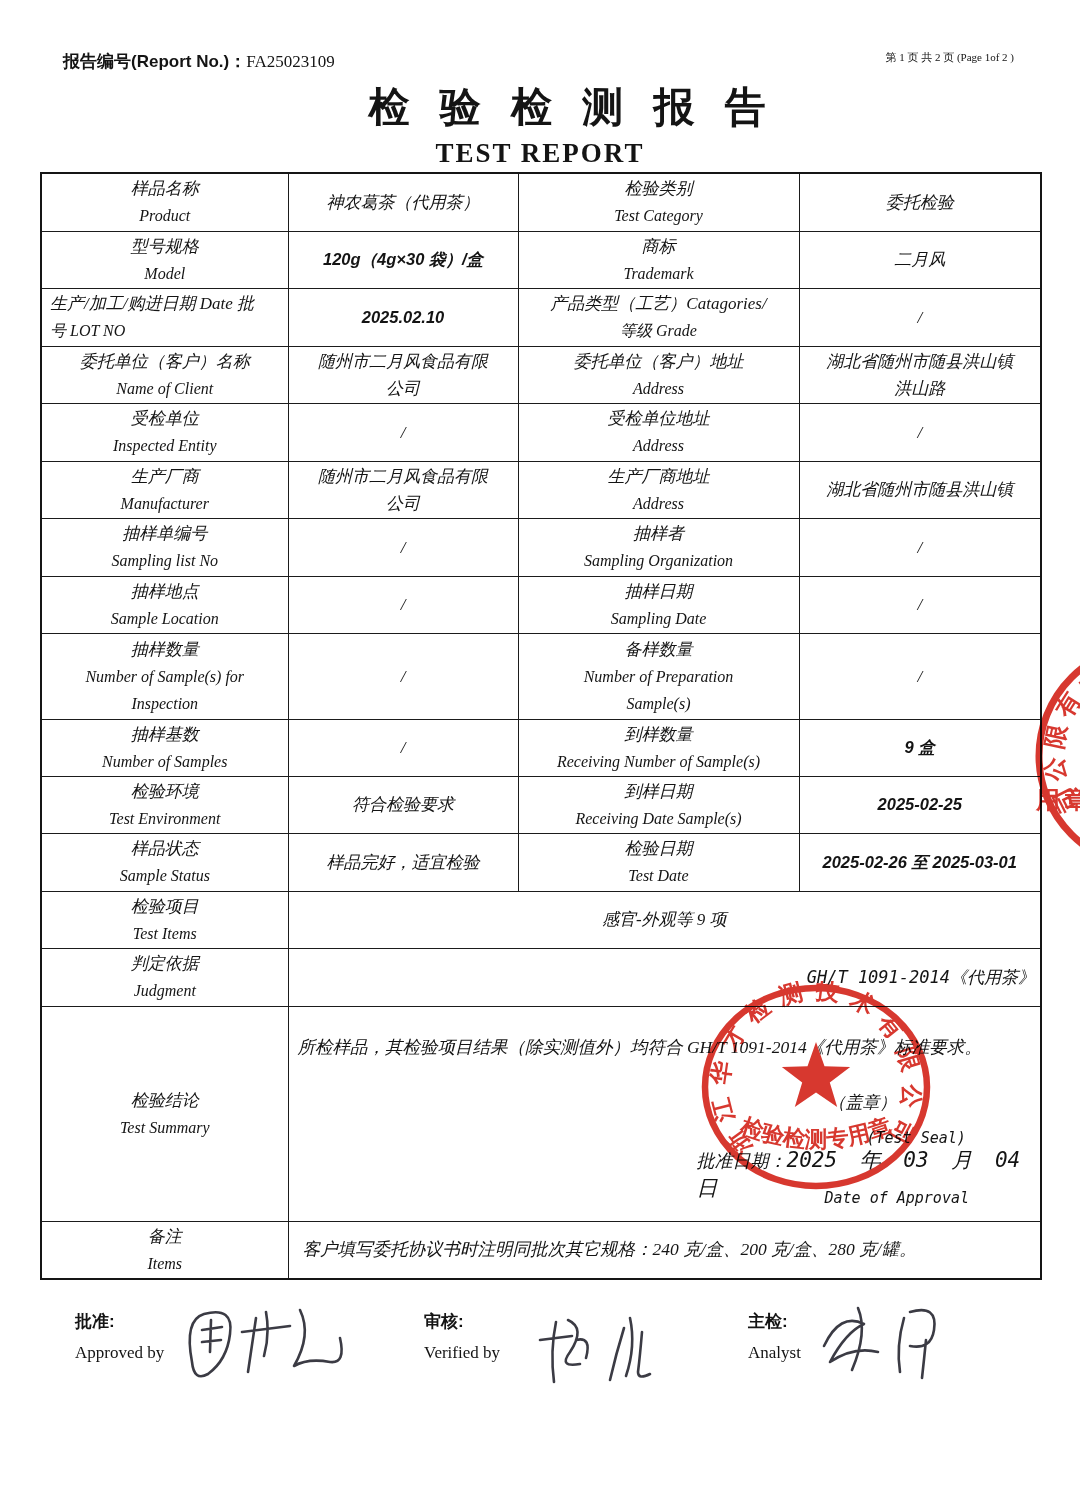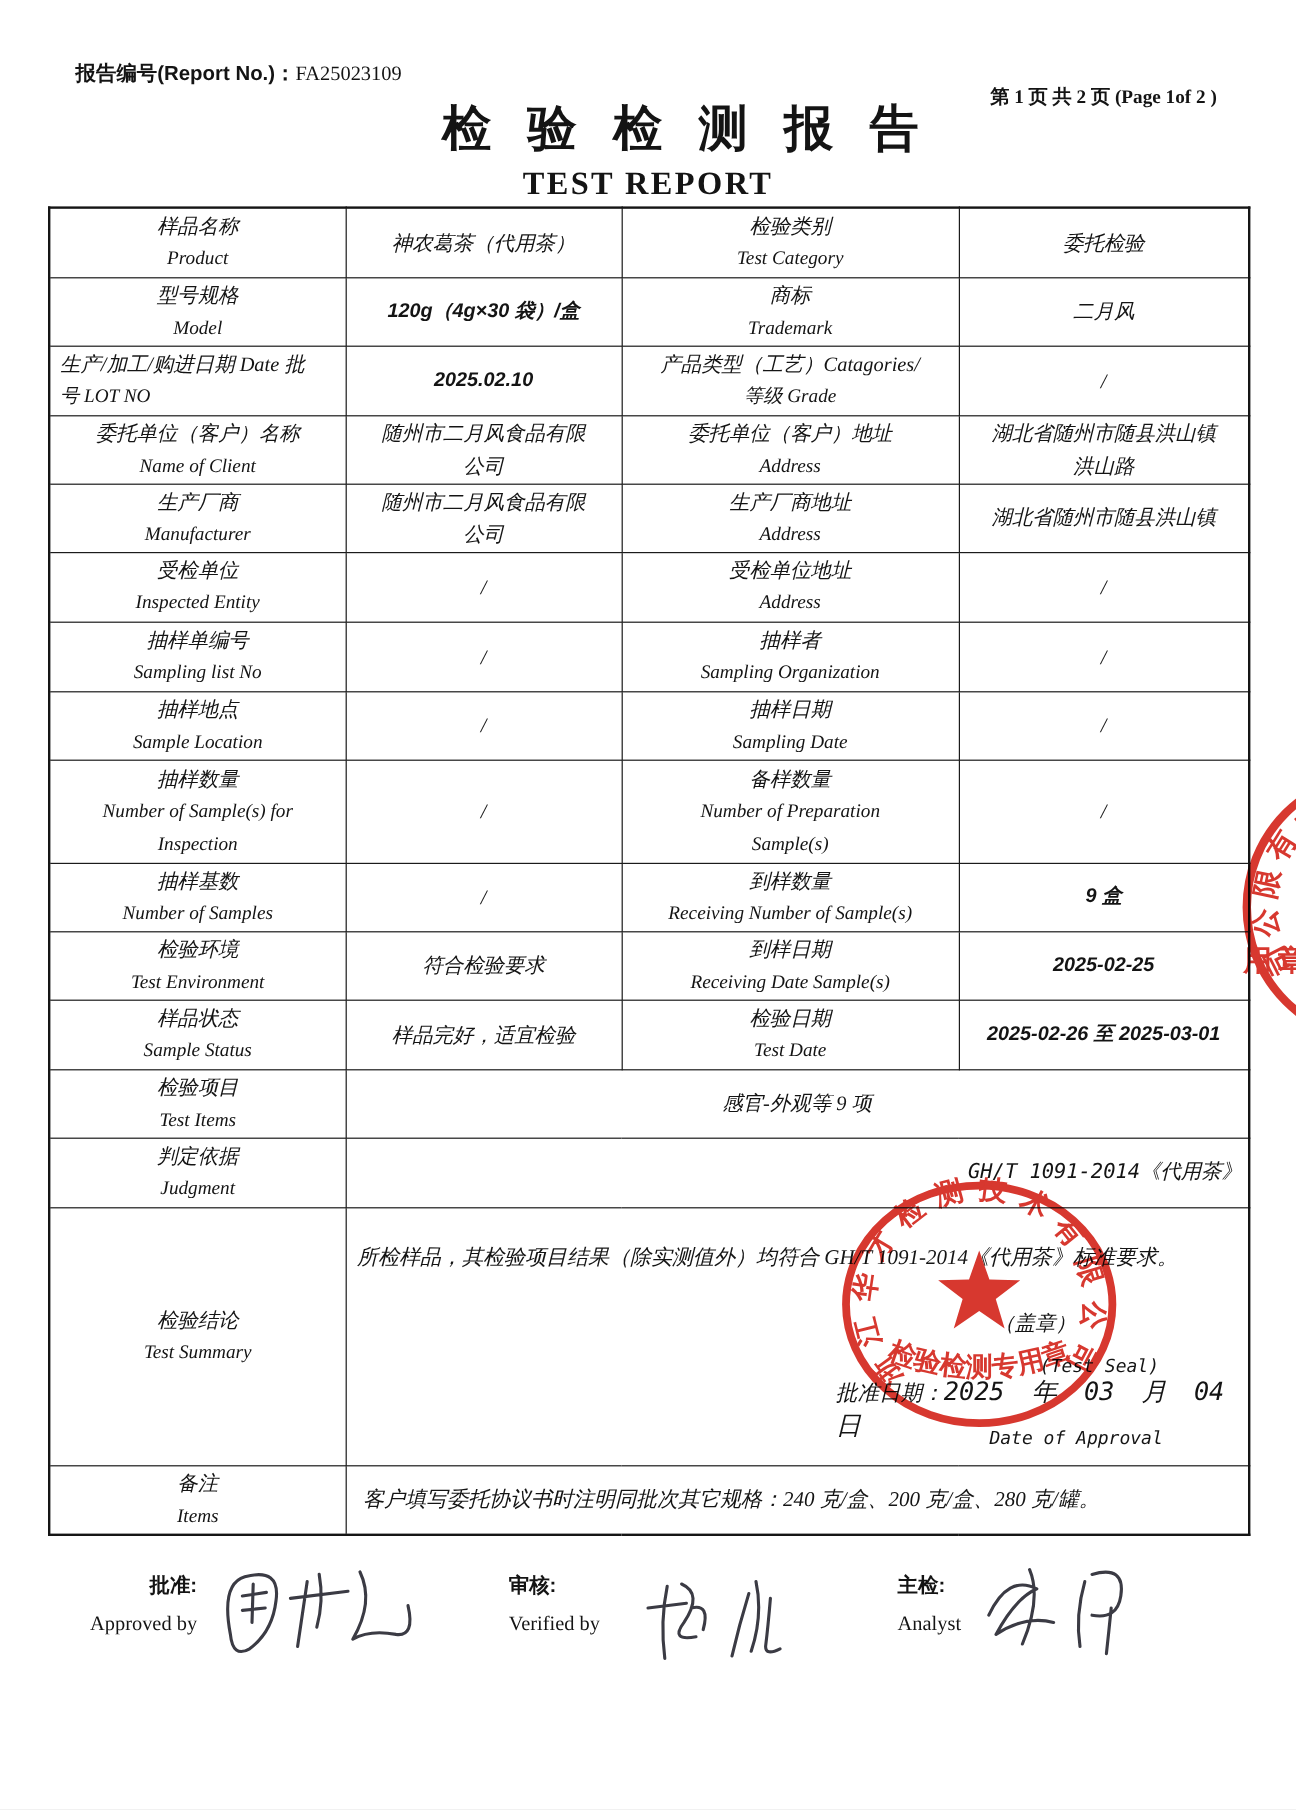--- a/index.html
+++ b/index.html
@@ -8,21 +8,21 @@
     width:1080px;height:1508px;
     margin:0 auto;
     background:#ffffff;
     font-family:"Liberation Serif","DejaVu Serif",serif;
     color:#141414;
     overflow:hidden;
   }
   
   .report-no{position:absolute;left:63px;top:50px;font-size:17px;}
   .report-no .zh{font-weight:bold;font-family:"Liberation Sans","DejaVu Sans",sans-serif;}
-  .page-info{position:absolute;right:66px;top:50px;font-size:16px;font-weight:bold;margin-top:21px;}
+  .page-info{position:absolute;right:66px;top:50px;font-size:11px;font-weight:normal;}
   .doc-title{position:absolute;left:0;top:80px;width:100%;text-align:center;
     font-size:41px;font-weight:bold;letter-spacing:10px;padding-left:32px;}
   .doc-subtitle{position:absolute;left:0;top:138px;width:100%;text-align:center;
     font-size:27px;font-weight:bold;letter-spacing:2px;}
   
   table.report{position:absolute;left:40px;top:172px;width:1000px;
     border-collapse:collapse;table-layout:fixed;border:2px solid #151515;font-style:italic;}
   td{border:1.6px solid #1b1b1b;text-align:center;vertical-align:middle;
      padding:1px 5px;font-size:17px;}
   td div{line-height:27px;}
@@ -131,51 +131,51 @@
           </td>
         <td class="lbl">
             <div>委托单位（客户）地址</div>
             <div>Address</div>
           </td>
         <td>
             <div>湖北省随州市随县洪山镇</div>
             <div>洪山路</div>
           </td>
       </tr>
+      <tr style="height:58px">
+        <td class="lbl">
+            <div>受检单位</div>
+            <div>Inspected Entity</div>
+          </td>
+        <td>
+            <div>/</div>
+          </td>
+        <td class="lbl">
+            <div>受检单位地址</div>
+            <div>Address</div>
+          </td>
+        <td>
+            <div>/</div>
+          </td>
+      </tr>
       <tr style="height:57px">
         <td class="lbl">
             <div>生产厂商</div>
             <div>Manufacturer</div>
           </td>
         <td>
             <div>随州市二月风食品有限</div>
             <div>公司</div>
           </td>
         <td class="lbl">
             <div>生产厂商地址</div>
             <div>Address</div>
           </td>
         <td>
             <div>湖北省随州市随县洪山镇</div>
-          </td>
-      </tr>
-      <tr style="height:58px">
-        <td class="lbl">
-            <div>受检单位</div>
-            <div>Inspected Entity</div>
-          </td>
-        <td>
-            <div>/</div>
-          </td>
-        <td class="lbl">
-            <div>受检单位地址</div>
-            <div>Address</div>
-          </td>
-        <td>
-            <div>/</div>
           </td>
       </tr>
       <tr style="height:58px">
         <td class="lbl">
             <div>抽样单编号</div>
             <div>Sampling list No</div>
           </td>
         <td>
             <div>/</div>
           </td>
@@ -336,21 +336,21 @@
         <text transform="translate(64,57) rotate(-37)">术</text>
         <text transform="translate(43,79) rotate(-58)">有</text>
         <text transform="translate(32,108) rotate(-78)">限</text>
         <text transform="translate(31,138) rotate(-98)">公</text>
         <text transform="translate(40,166) rotate(-117)">司</text>
       </g>
       <text x="4" y="178" fill="#d4281f" font-size="24" font-weight="bold" letter-spacing="5">用章</text>
     </svg>
   </div>
 
-  <div class="sig-label" style="left:75px;top:1306px;text-align:right;">
+  <div class="sig-label" style="left:75px;top:1306px;">
     <div class="zh">批准:</div>
     <div>Approved by</div>
   </div>
   <svg class="sig-svg" style="left:178px;top:1300px;" width="210" height="100" viewBox="0 0 210 100">
     <g fill="none" stroke="#3b3b44" stroke-width="2.6" stroke-linecap="round" stroke-linejoin="round">
       <path d="M14,62 Q6,20 26,14 Q56,6 52,34 Q49,60 30,74 Q16,82 14,62"></path>
       <path d="M24,30 L44,27 M33,20 L32,52 M24,42 L43,40"></path>
       <path d="M78,18 Q74,45 70,72 M64,32 L112,26 M88,12 Q92,34 86,56"></path>
       <path d="M122,10 Q134,35 116,66 Q130,58 152,62 Q168,64 162,38"></path>
     </g>

